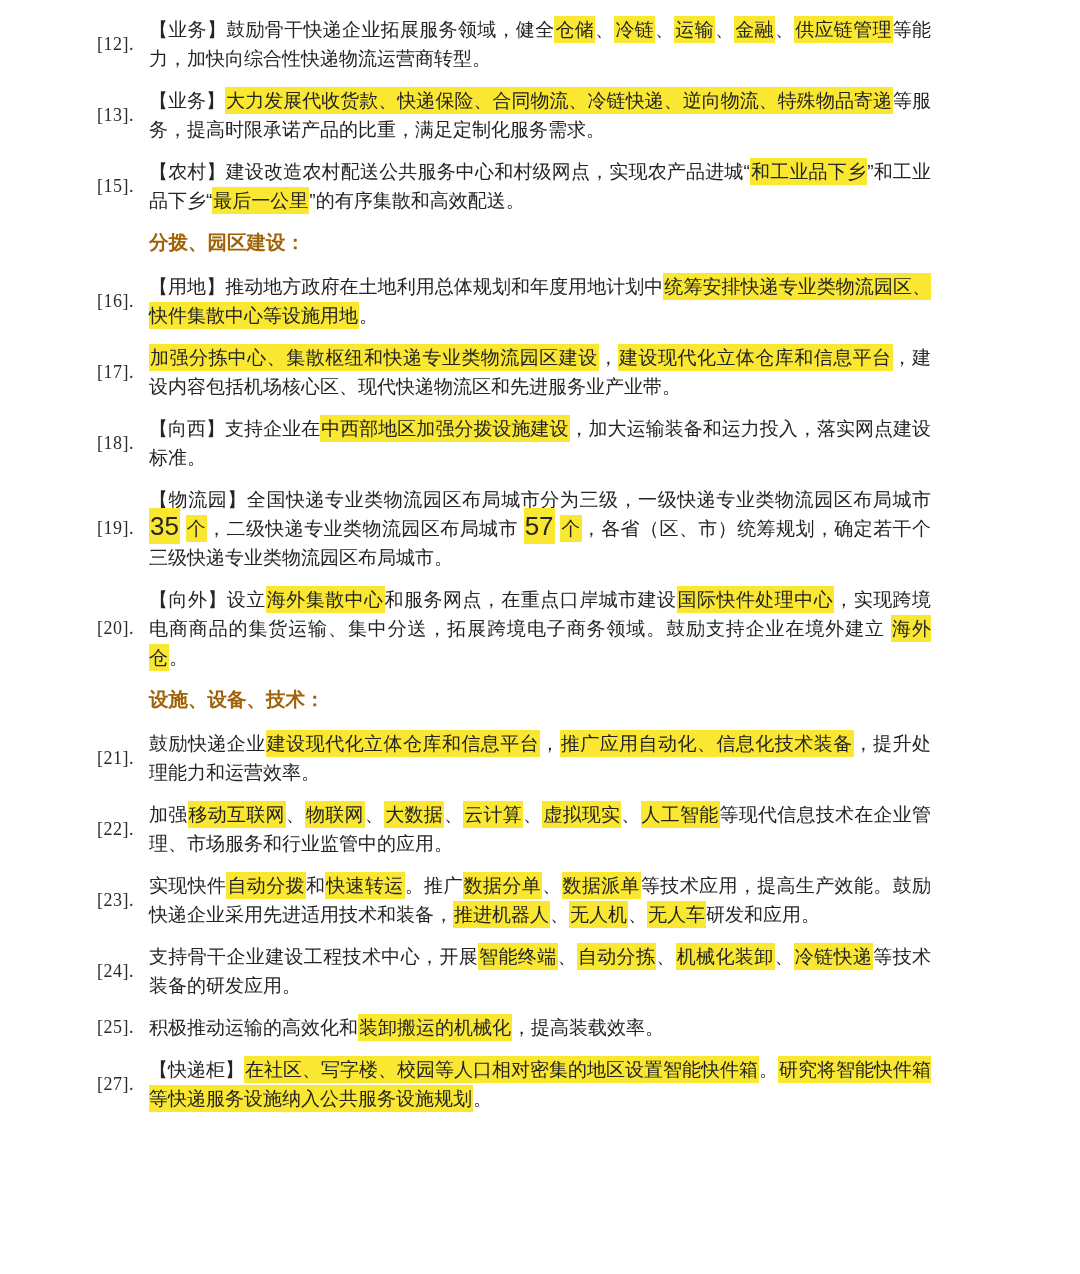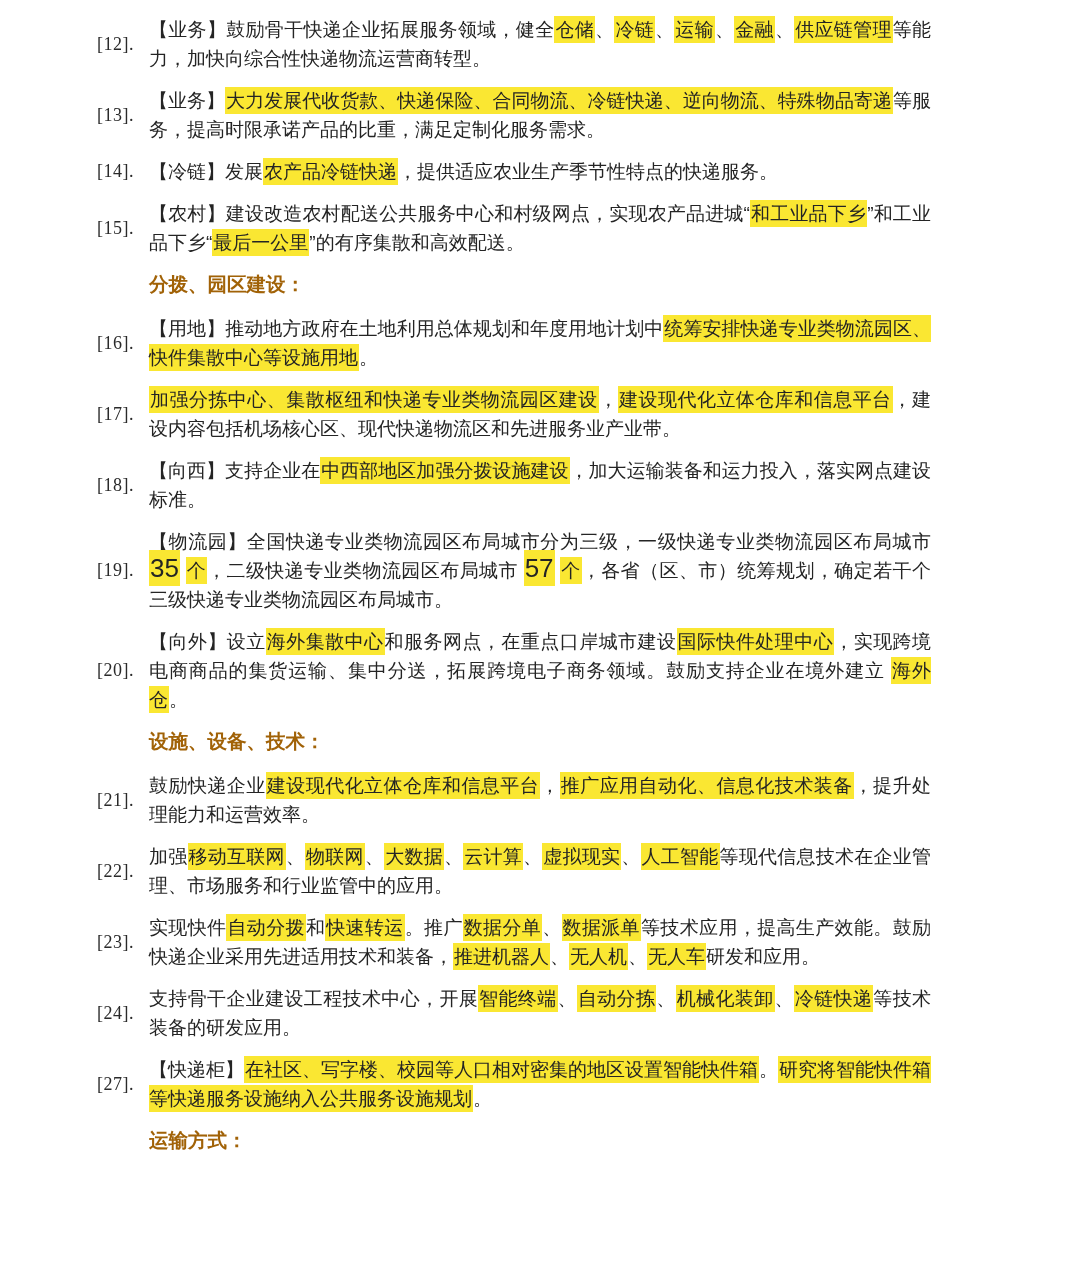--- a/index.html
+++ b/index.html
@@ -66,24 +66,20 @@
 <div class="doc">
     <div class="row">
       <div class="num">[12].</div>
       <div class="body"><span class="plain">【业务】鼓励骨干快递企业拓展服务领域，健全</span><span class="hl">仓储</span><span class="plain">、</span><span class="hl">冷链</span><span class="plain">、</span><span class="hl">运输</span><span class="plain">、</span><span class="hl">金融</span><span class="plain">、</span><span class="hl">供应链管理</span><span class="plain">等能力，加快向综合性快递物流运营商转型。</span></div>
     </div>
     <div class="row">
       <div class="num">[13].</div>
       <div class="body"><span class="plain">【业务】</span><span class="hl">大力发展代收货款、快递保险、合同物流、冷链快递、逆向物流、特殊物品寄递</span><span class="plain">等服务，提高时限承诺产品的比重，满足定制化服务需求。</span></div>
     </div>
     <div class="row">
-      <div class="num">[14].</div>
-      <div class="body"><span class="plain">【冷链】发展</span><span class="hl">农产品冷链快递</span><span class="plain">，提供适应农业生产季节性特点的快递服务。</span></div>
-    </div>
-    <div class="row">
       <div class="num">[15].</div>
       <div class="body"><span class="plain">【农村】建设改造农村配送公共服务中心和村级网点，实现农产品进城“</span><span class="hl">和工业品下乡</span><span class="plain">”和工业品下乡“</span><span class="hl">最后一公里</span><span class="plain">”的有序集散和高效配送。</span></div>
     </div>
     <div class="row heading-row">
       <span class="heading">分拨、园区建设：</span>
     </div>
     <div class="row">
       <div class="num">[16].</div>
       <div class="body"><span class="plain">【用地】推动地方政府在土地利用总体规划和年度用地计划中</span><span class="hl">统筹安排快递专业类物流园区、快件集散中心等设施用地</span><span class="plain">。</span></div>
     </div>
@@ -116,19 +112,20 @@
     </div>
     <div class="row">
       <div class="num">[23].</div>
       <div class="body"><span class="plain">实现快件</span><span class="hl">自动分拨</span><span class="plain">和</span><span class="hl">快速转运</span><span class="plain">。推广</span><span class="hl">数据分单</span><span class="plain">、</span><span class="hl">数据派单</span><span class="plain">等技术应用，提高生产效能。鼓励快递企业采用先进适用技术和装备，</span><span class="hl">推进机器人</span><span class="plain">、</span><span class="hl">无人机</span><span class="plain">、</span><span class="hl">无人车</span><span class="plain">研发和应用。</span></div>
     </div>
     <div class="row">
       <div class="num">[24].</div>
       <div class="body"><span class="plain">支持骨干企业建设工程技术中心，开展</span><span class="hl">智能终端</span><span class="plain">、</span><span class="hl">自动分拣</span><span class="plain">、</span><span class="hl">机械化装卸</span><span class="plain">、</span><span class="hl">冷链快递</span><span class="plain">等技术装备的研发应用。</span></div>
     </div>
     <div class="row">
+      <div class="num">[25].</div>
+      <div class="body"><span class="plain">积极推动运输的高效化和</span><span class="hl">装卸搬运的机械化</span><span class="plain">，提高装载效率。</span></div>
+    </div>
+    <div class="row">
       <div class="num">[27].</div>
       <div class="body"><span class="plain">【快递柜】</span><span class="hl">在社区、写字楼、校园等人口相对密集的地区设置智能快件箱</span><span class="plain">。</span><span class="hl">研究将智能快件箱等快递服务设施纳入公共服务设施规划</span><span class="plain">。</span></div>
-    </div>
-    <div class="row heading-row">
-      <span class="heading">运输方式：</span>
     </div>
   </div>
 
 </body></html>

